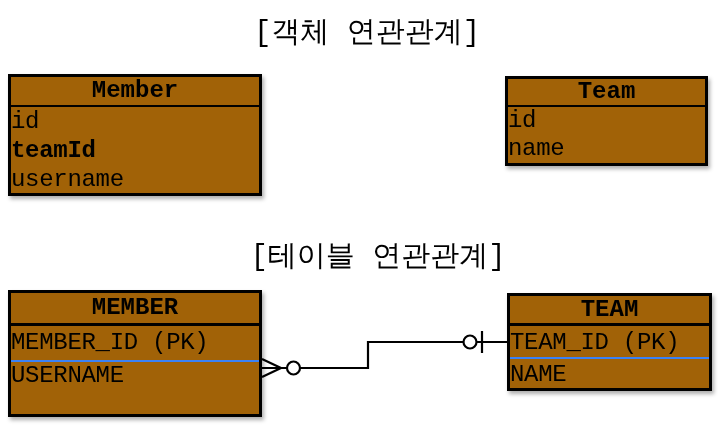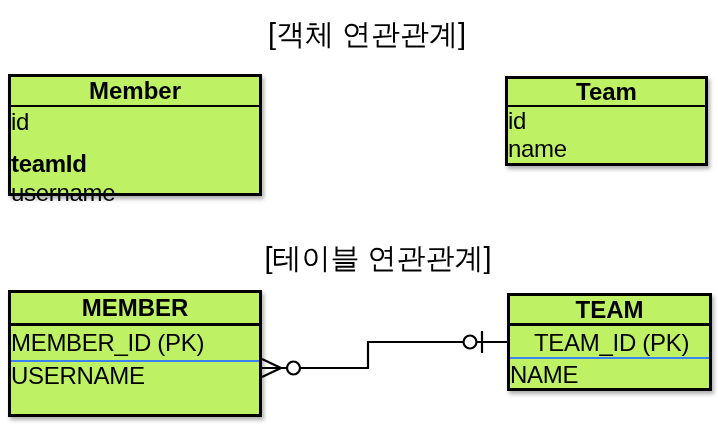--- a/index.html
+++ b/index.html
@@ -6,57 +6,57 @@
     margin: 0;
     padding: 0;
     background: #ffffff;
   }
   .canvas {
     position: relative;
     width: 718px;
     height: 436px;
     background: #ffffff;
     overflow: hidden;
-    font-family: Liberation Sans, sans-serif;
+    font-family: Liberation Mono, monospace;
     color: #000000;
   }
   .diagram-title {
     position: absolute;
     font-size: 29px;
     line-height: 34px;
     text-align: center;
     color: #000000;
     white-space: nowrap;
   }
   .box {
     position: absolute;
     box-sizing: border-box;
     border: 3px solid #000000;
-    background: #bef264;
+    background: #a16207;
     box-shadow: 2px 3px 4px rgba(0,0,0,0.32);
   }
   .box-header {
     font-weight: bold;
     text-align: center;
     font-size: 24px;
     border-bottom: 2px solid #000000;
     white-space: nowrap;
     overflow: hidden;
   }
   .tbl .box-header {
     border-bottom-width: 3px;
   }
   .row {
     padding-left: 0;
     font-size: 24px;
     letter-spacing: -0.3px;
     white-space: nowrap;
     overflow: hidden;
   }
-  .bold { font-weight: bold; margin-top: 13px; }
+  .bold { font-weight: bold; }
   .compartment {
     border-bottom: 2px solid #3b82f6;
   }
   .connector-svg {
     position: absolute;
     left: 0;
     top: 0;
     pointer-events: none;
   }
   .connector-svg path, .connector-svg circle {
@@ -96,21 +96,21 @@
       <div class="row" style="height:34px; line-height:34px;">MEMBER_ID (PK)</div>
     </div>
     <div>
       <div class="row" style="height:26px; line-height:28px;">USERNAME</div>
     </div>
   </div>
 
   <div class="box tbl" style="left:507px; top:293px; width:205px; height:98px;">
     <div class="box-header" style="height:27px; line-height:27px;">TEAM</div>
     <div class="compartment">
-      <div class="row" style="height:31px; line-height:33px;margin-left:24px;">TEAM_ID (PK)</div>
+      <div class="row" style="height:31px; line-height:33px;">TEAM_ID (PK)</div>
     </div>
     <div>
       <div class="row" style="height:29px; line-height:31px;">NAME</div>
     </div>
   </div>
 
   <svg class="connector-svg" width="718" height="436" viewBox="0 0 718 436">
     <path d="M262 368 H368 V342 H507" fill="none"></path>
     <path d="M262 359 L281 368 M262 377 L281 368" fill="none"></path>
     <circle cx="293.5" cy="368" r="6.5" fill="#ffffff"></circle>

